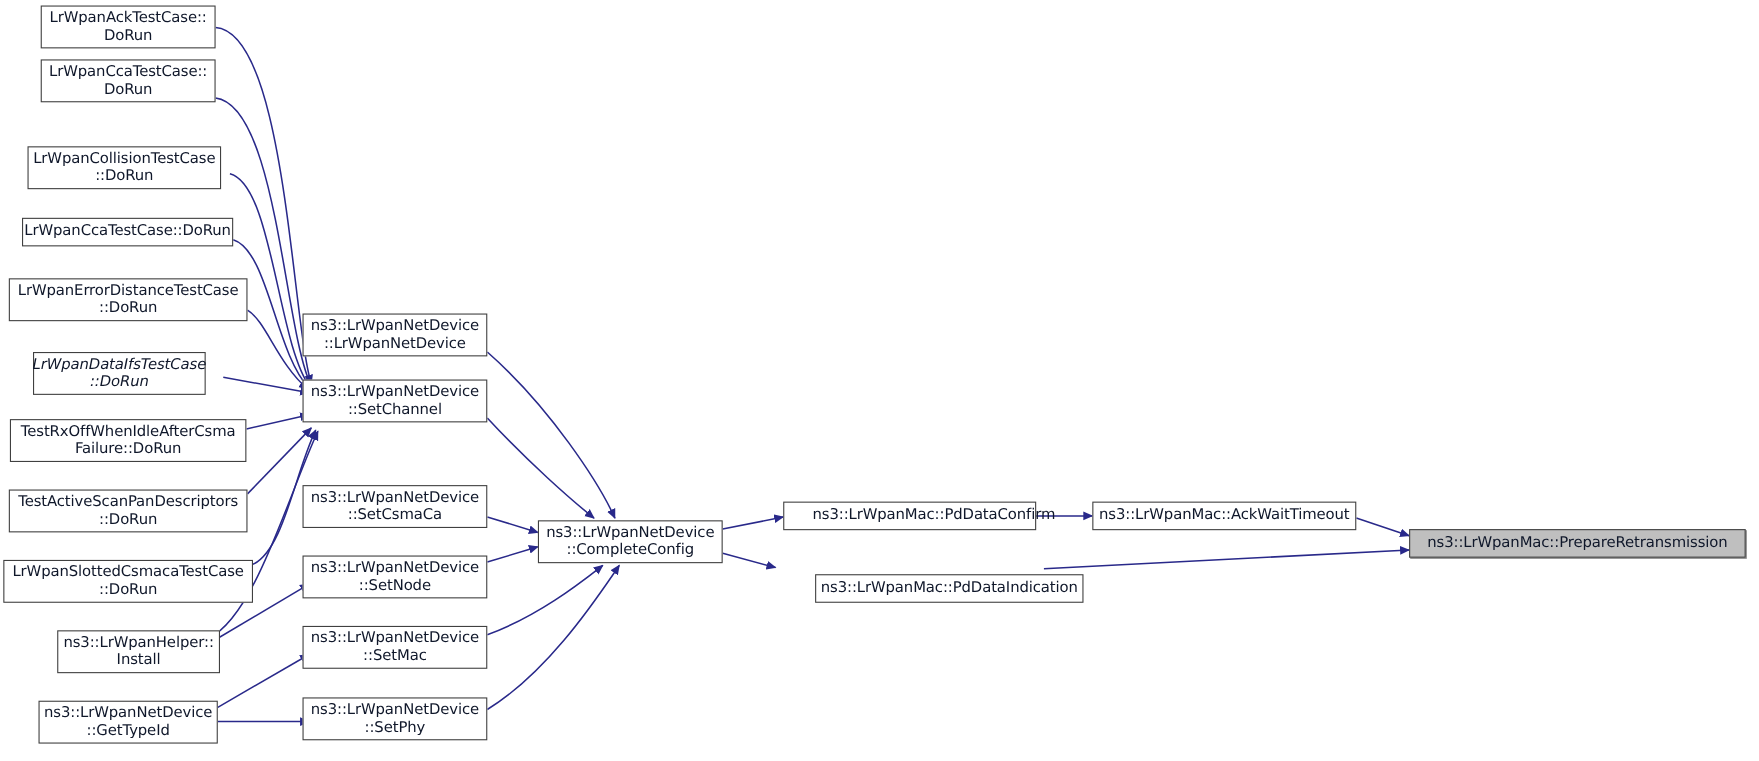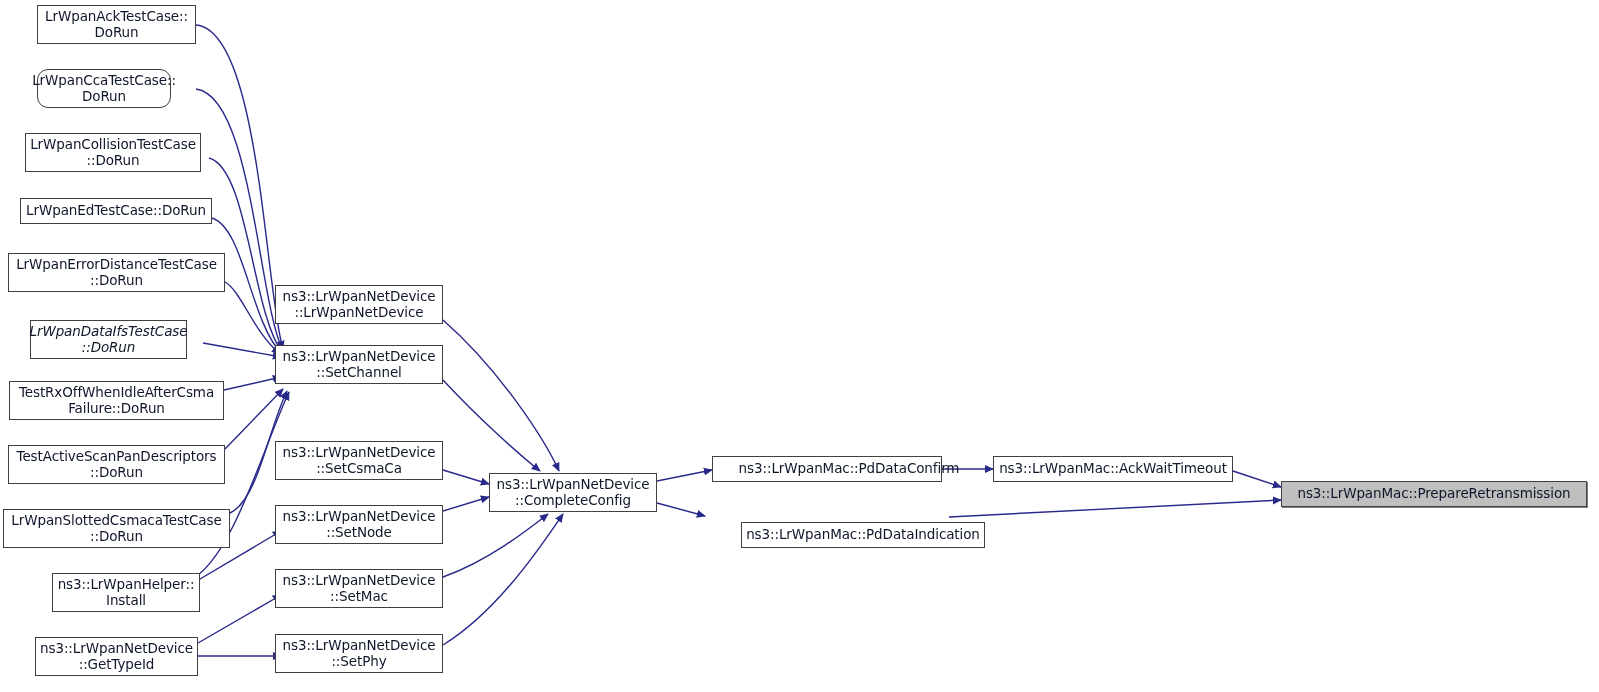--- a/index.html
+++ b/index.html
@@ -73,25 +73,25 @@
         <path d="M657,503 L705,516" marker-end="url(#arrow)" stroke="#29298a"></path>
         <path d="M942,469 L993,469" marker-end="url(#arrow)" stroke="#29298a"></path>
         <path d="M1233,471 L1281,487" marker-end="url(#arrow)" stroke="#29298a"></path>
         <path d="M949,517 L1281,500" marker-end="url(#arrow)" stroke="#29298a"></path>
       </g>
   </svg>
 
   <div id="node-group">
       <div class="node" style="left: 37px; top: 5px; width: 159px; height: 39px;">LrWpanAckTestCase::
 DoRun</div>
-      <div class="node" style="left: 37px; top: 69px; width: 134px; height: 39px; border-radius: 11px;">LrWpanCcaTestCase::
+      <div class="node" style="left: 37px; top: 54px; width: 159px; height: 39px;">LrWpanCcaTestCase::
 DoRun</div>
       <div class="node" style="left: 25px; top: 133px; width: 176px; height: 39px;">LrWpanCollisionTestCase
 ::DoRun</div>
-      <div class="node" style="left: 20px; top: 198px; width: 192px; height: 26px;">LrWpanEdTestCase::DoRun</div>
+      <div class="node" style="left: 20px; top: 198px; width: 192px; height: 26px;">LrWpanCcaTestCase::DoRun</div>
       <div class="node" style="left: 8px; top: 253px; width: 217px; height: 39px;">LrWpanErrorDistanceTestCase
 ::DoRun</div>
       <div class="node" style="left: 30px; top: 320px; width: 157px; height: 39px; font-style: italic;">LrWpanDataIfsTestCase
 ::DoRun</div>
       <div class="node" style="left: 9px; top: 381px; width: 215px; height: 39px;">TestRxOffWhenIdleAfterCsma
 Failure::DoRun</div>
       <div class="node" style="left: 8px; top: 445px; width: 217px; height: 39px;">TestActiveScanPanDescriptors
 ::DoRun</div>
       <div class="node" style="left: 3px; top: 509px; width: 227px; height: 39px;">LrWpanSlottedCsmacaTestCase
 ::DoRun</div>

